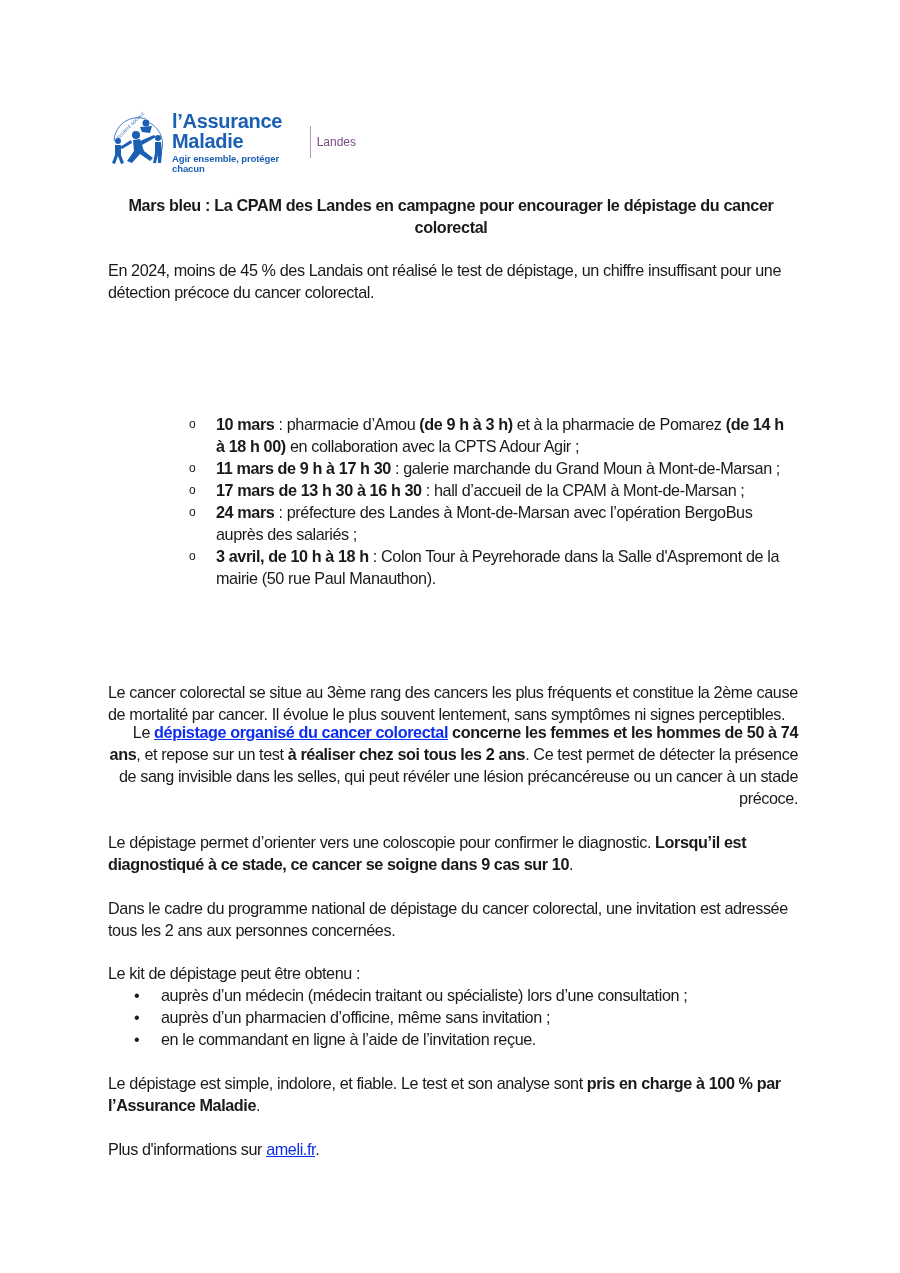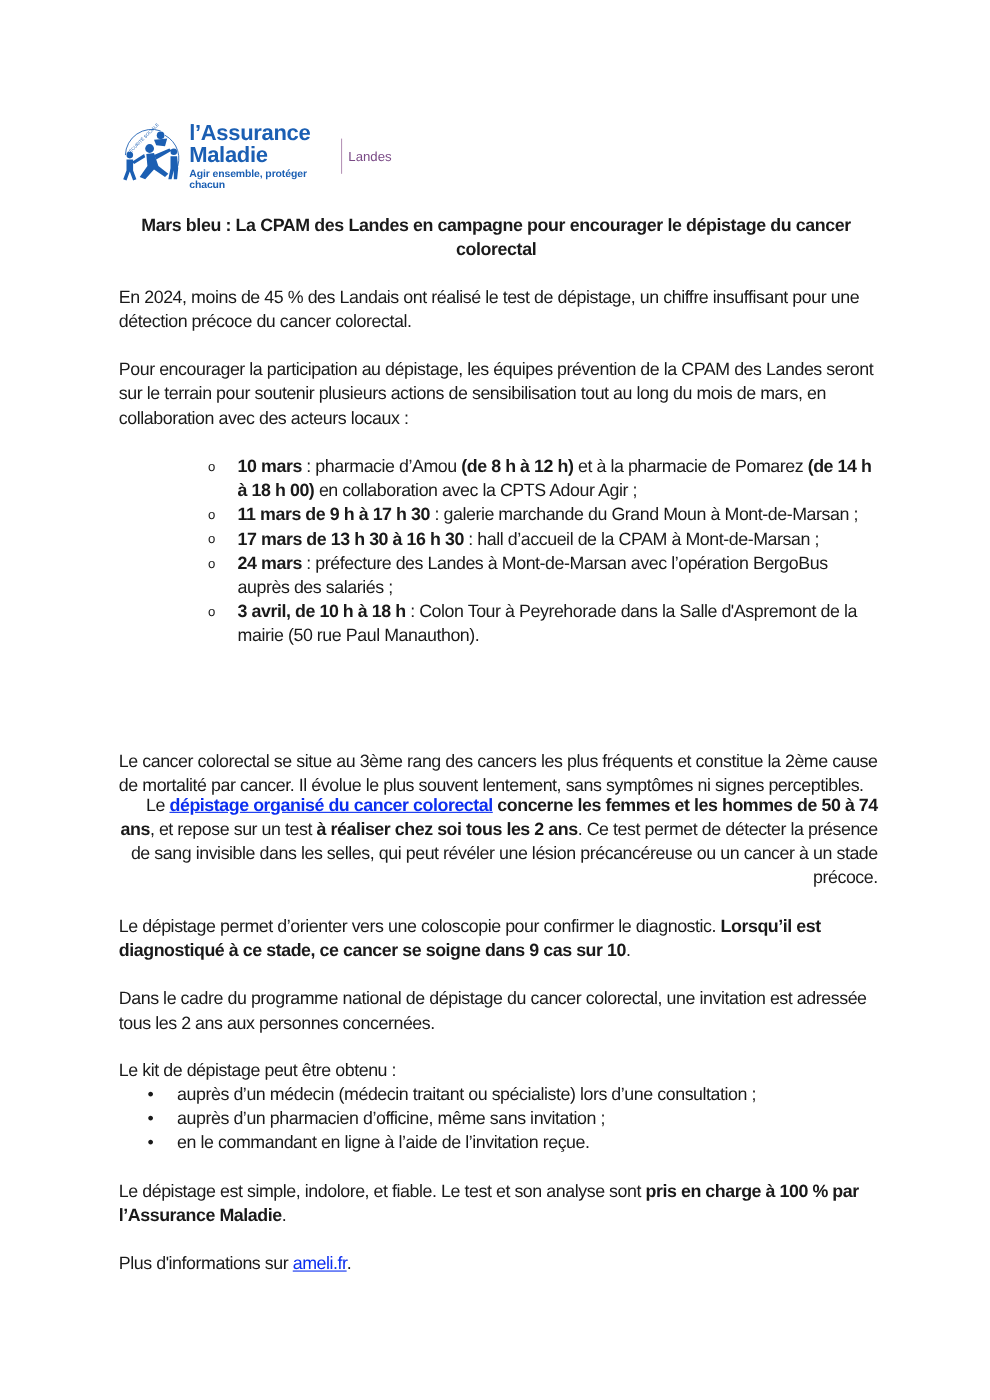--- a/index.html
+++ b/index.html
@@ -63,24 +63,23 @@
       <span class="logo-tagline">Agir ensemble, protéger chacun</span>
     </div>
     <div class="logo-sep"></div>
     <span class="logo-region">Landes</span>
   </div>
 
   <div class="title">Mars bleu : La CPAM des Landes en campagne pour encourager le dépistage du cancer colorectal</div>
 
   <div class="p" style="top:259px;">En 2024, moins de 45 % des Landais ont réalisé le test de dépistage, un chiffre insuffisant pour une détection précoce du cancer colorectal.</div>
 
-  <div class="p" style="top:325px;">Pour encourager la participation au dépistage, les équipes prévention de la CPAM des Landes seront sur le terrain pour soutenir plusieurs actions de sensibilisation tout au long du mois de mars, en collaboration avec des acteurs locaux :</div>
 
   <ul class="ev-list" id="ev-list">
-      <li class="ev-item"><span class="ev-bullet">o</span><b>10 mars</b><span> : pharmacie d’Amou </span><b>(de 8 h à 12 h)</b><span> et à la pharmacie de Pomarez </span><b>(de 14 h à 18 h 00)</b><span> en collaboration avec la CPTS Adour Agir ;</span></li>
+      <li class="ev-item"><span class="ev-bullet">o</span><b>10 mars</b><span> : pharmacie d’Amou </span><b>(de 9 h à 3 h)</b><span> et à la pharmacie de Pomarez </span><b>(de 14 h à 18 h 00)</b><span> en collaboration avec la CPTS Adour Agir ;</span></li>
       <li class="ev-item"><span class="ev-bullet">o</span><b>11 mars de 9 h à 17 h 30</b><span> : galerie marchande du Grand Moun à Mont-de-Marsan ;</span></li>
       <li class="ev-item"><span class="ev-bullet">o</span><b>17 mars de 13 h 30 à 16 h 30</b><span> : hall d’accueil de la CPAM à Mont-de-Marsan ;</span></li>
       <li class="ev-item"><span class="ev-bullet">o</span><b>24 mars</b><span> : préfecture des Landes à Mont-de-Marsan avec l’opération BergoBus auprès des salariés ;</span></li>
       <li class="ev-item"><span class="ev-bullet">o</span><b>3 avril, de 10 h à 18 h</b><span> : Colon Tour à Peyrehorade dans la Salle d'Aspremont de la mairie (50 rue Paul Manauthon).</span></li>
     </ul>
 
   <div class="p" style="top:633px;margin-top:48px;">Le cancer colorectal se situe au 3ème rang des cancers les plus fréquents et constitue la 2ème cause de mortalité par cancer. Il évolue le plus souvent lentement, sans symptômes ni signes perceptibles.</div>
 
   <div class="p" style="top:721px;text-align:right;">
     <span>Le </span><a class="link bold">dépistage organisé du cancer colorectal</a><b> concerne les femmes et les hommes de 50 à 74 ans</b><span>, et repose sur un test </span><b>à réaliser chez soi tous les 2 ans</b><span>. Ce test permet de détecter la présence de sang invisible dans les selles, qui peut révéler une lésion précancéreuse ou un cancer à un stade précoce.</span>

